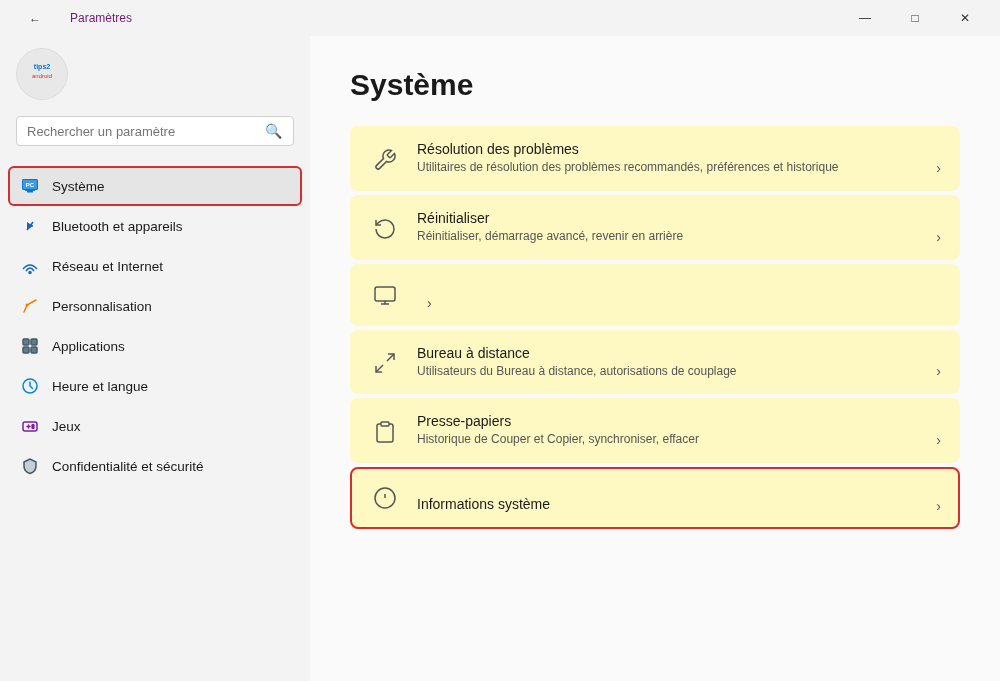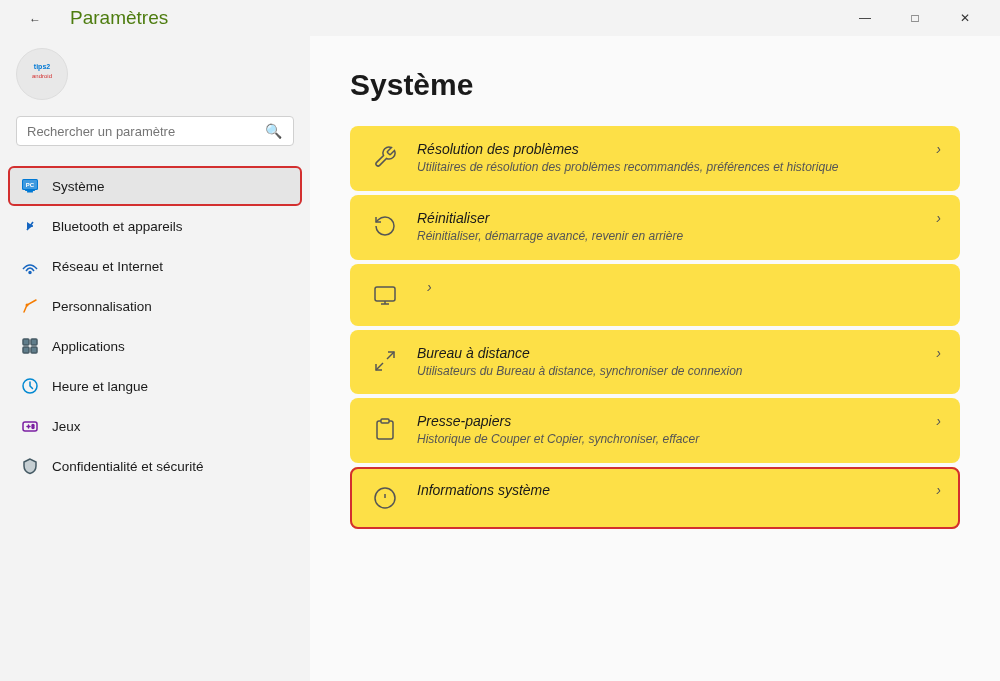--- a/index.html
+++ b/index.html
@@ -21,22 +21,22 @@
       padding: 8px 12px;
       background: #f3f3f3;
       height: 36px;
     }
     .title-bar-left {
       display: flex;
       align-items: center;
       gap: 12px;
     }
     .title-bar-title {
-      font-size: 19px;
-      color: #4d7c0f;
+      font-size: 12px;
+      color: #701a75;
     }
     .title-bar-controls {
       display: flex;
       gap: 4px;
     }
     .title-btn {
       width: 46px;
       height: 28px;
       display: flex;
       align-items: center;
@@ -162,28 +162,27 @@
     }
 
     .settings-list {
       display: flex;
       flex-direction: column;
       gap: 4px;
     }
 
     .settings-item {
       display: flex;
-      align-items: flex-start;
-      background: #fde047;
+      align-items: flex-end;
+      background: #fef9c3;
       border-radius: 8px;
       padding: 14px 18px;
       cursor: pointer;
       border: 1px solid transparent;
       position: relative;
-      font-style: italic;
     }
     .settings-item.highlighted {
       outline: 2px solid #d32f2f;
       outline-offset: -2px;
     }
     .settings-item-icon {
       width: 32px;
       height: 32px;
       display: flex;
       align-items: center;
@@ -385,21 +384,21 @@
           <div class="settings-item-icon">
             <svg class="si-icon" viewBox="0 0 24 24">
               <polyline points="15 3 21 3 21 9" stroke="#555" fill="none" stroke-width="1.5"></polyline>
               <polyline points="9 21 3 21 3 15" stroke="#555" fill="none" stroke-width="1.5"></polyline>
               <line x1="21" y1="3" x2="14" y2="10" stroke="#555" stroke-width="1.5"></line>
               <line x1="3" y1="21" x2="10" y2="14" stroke="#555" stroke-width="1.5"></line>
             </svg>
           </div>
           <div class="settings-item-text">
             <div class="settings-item-title">Bureau à distance</div>
-            <div class="settings-item-desc">Utilisateurs du Bureau à distance, synchroniser de connexion</div>
+            <div class="settings-item-desc">Utilisateurs du Bureau à distance, autorisations de couplage</div>
           </div>
           <span class="settings-item-chevron">›</span>
         </div>
         <div class="settings-item">
           <div class="settings-item-icon">
             <svg class="si-icon" viewBox="0 0 24 24">
               <path d="M16 4h2a2 2 0 0 1 2 2v14a2 2 0 0 1-2 2H6a2 2 0 0 1-2-2V6a2 2 0 0 1 2-2h2" stroke="#555" fill="none" stroke-width="1.5"></path>
               <rect x="8" y="2" width="8" height="4" rx="1" ry="1" stroke="#555" fill="none" stroke-width="1.5"></rect>
             </svg>
           </div>

